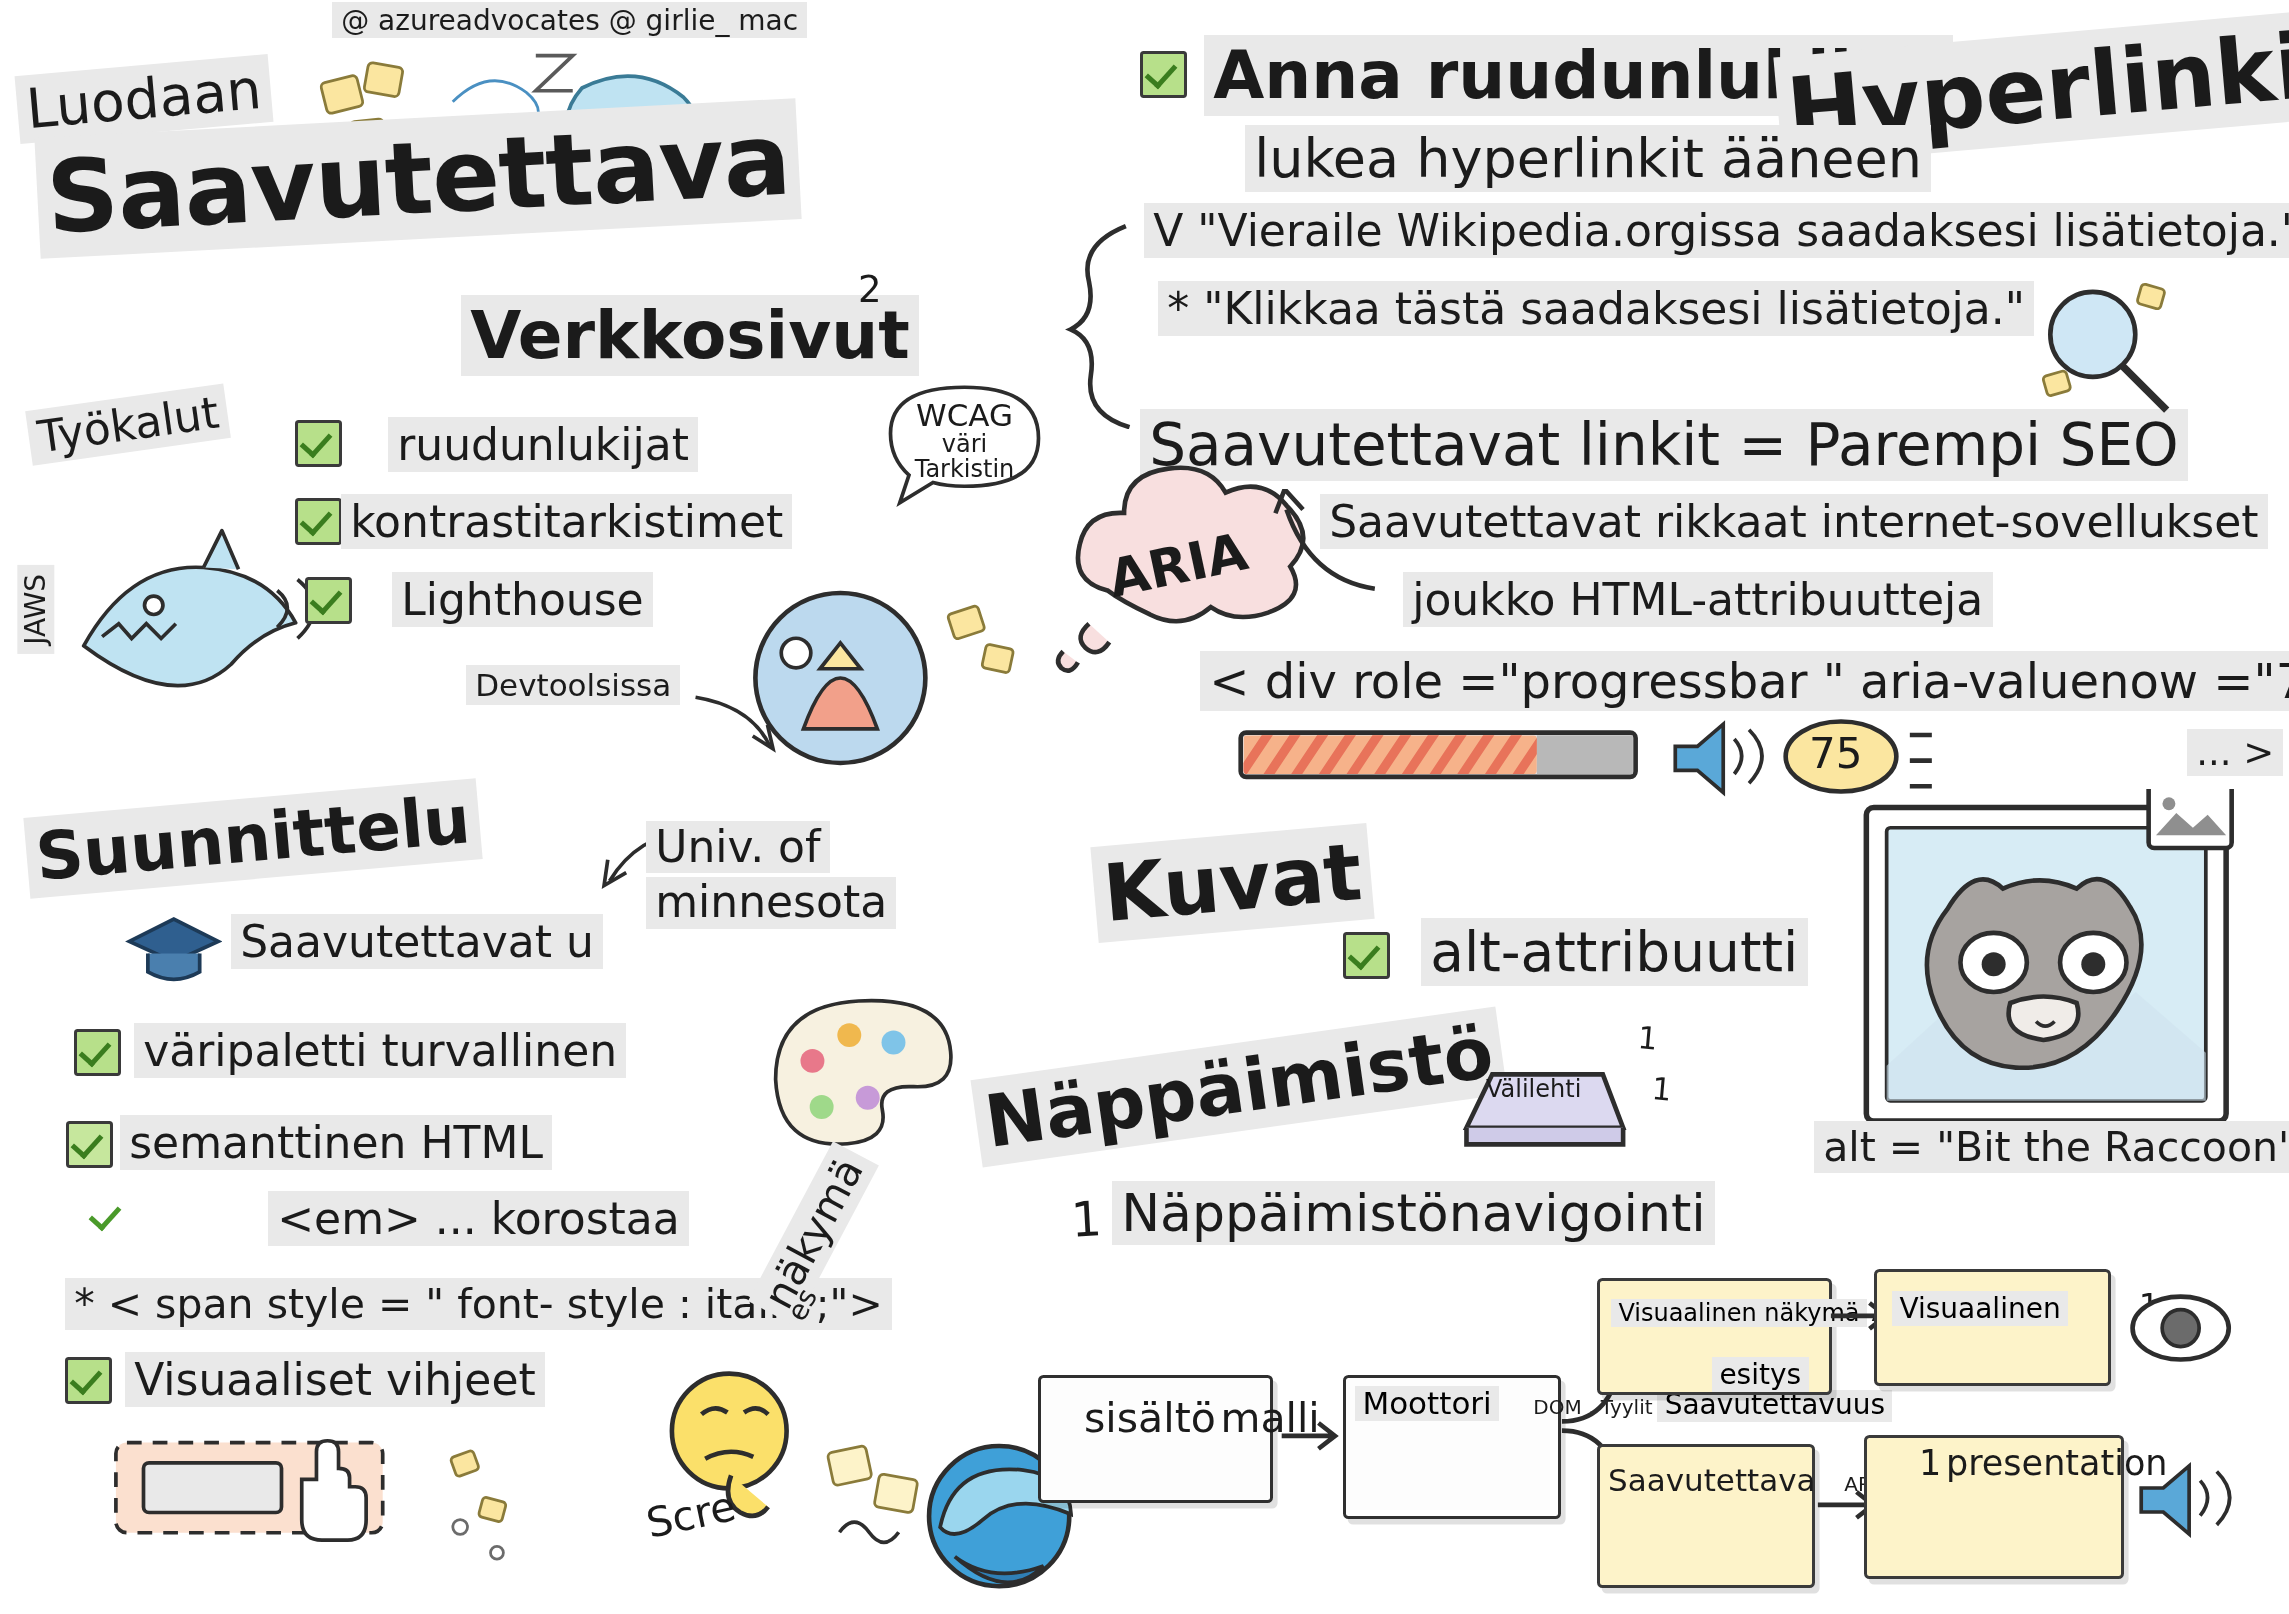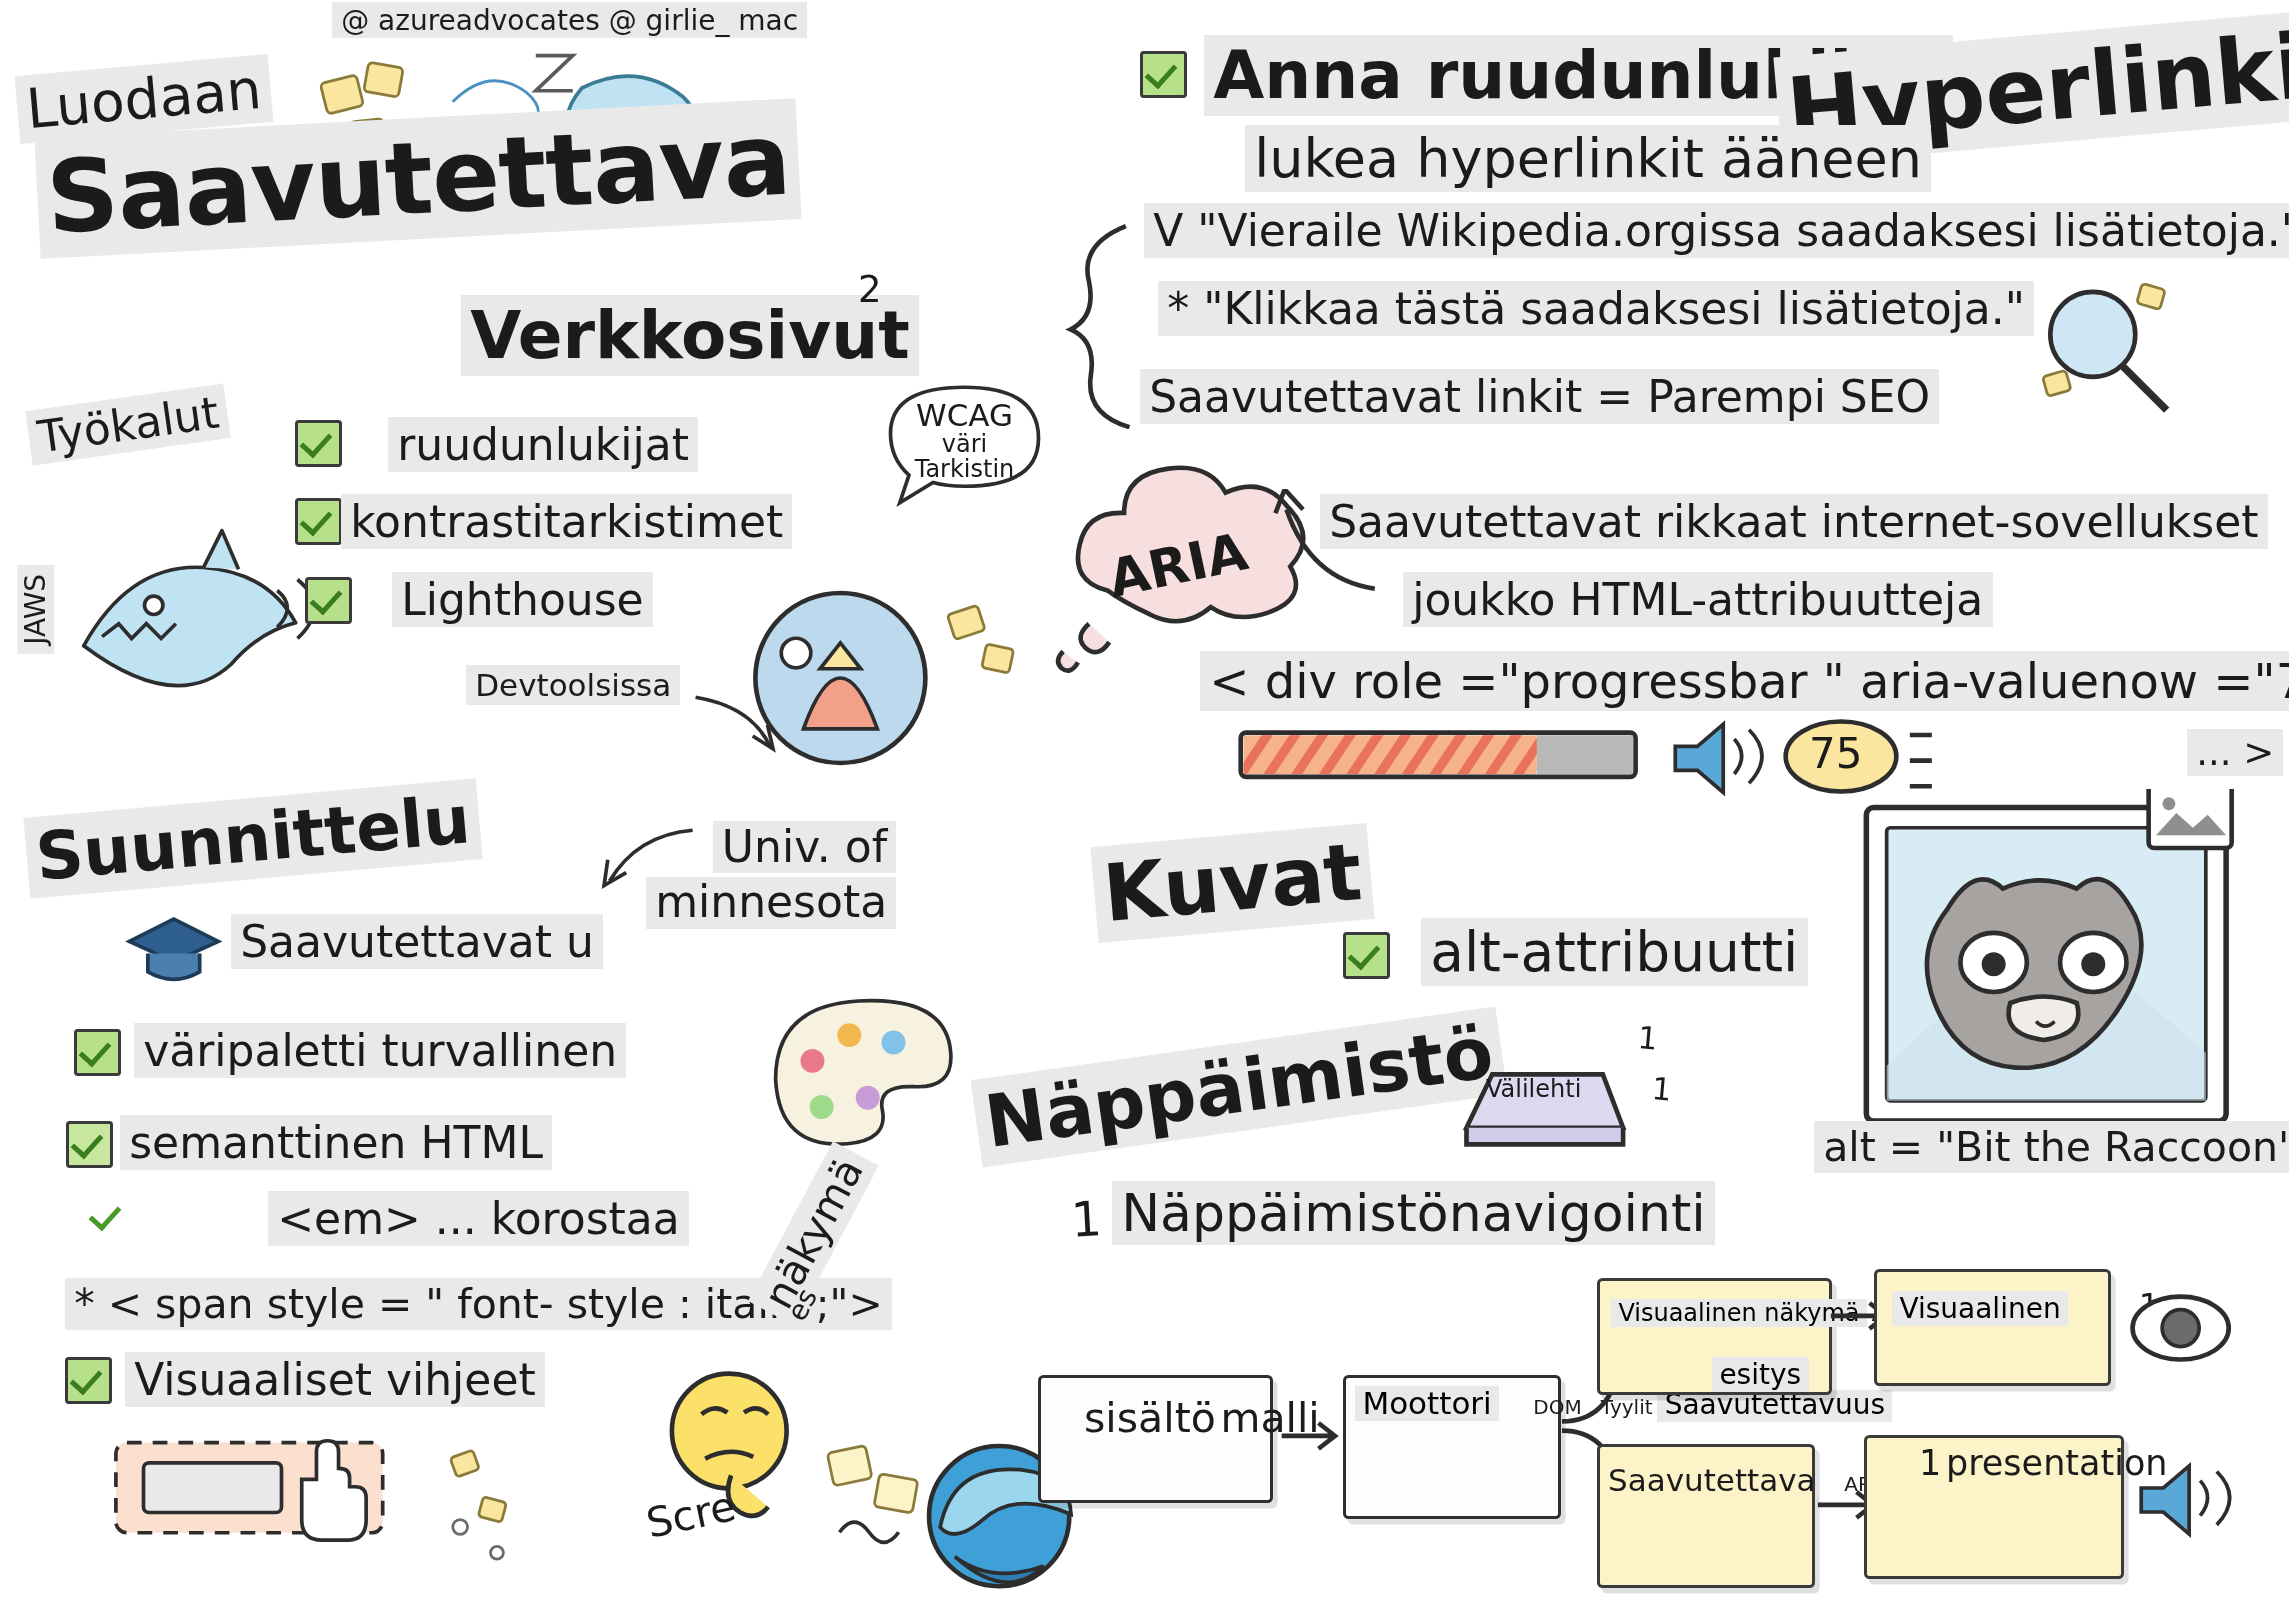--- a/index.html
+++ b/index.html
@@ -169,21 +169,21 @@
 
 <div class="sketch rot-5" style="left:26px;top:798px;">
   <span class="hl h2">Suunnittelu</span>
 </div>
 
 <svg class="sketch" style="left:591px;top:821px;" width="111" height="83" viewBox="0 0 120 90">
   <path d="M110 10 q-60 5 -90 55" stroke="#2d2d2d" stroke-width="4" fill="none"></path>
   <path d="M18 42 l-4 28 l24 -14" stroke="#2d2d2d" stroke-width="4" fill="none"></path>
 </svg>
 
-<div class="sketch" style="left:646px;top:821px;text-align:right;line-height:1.1;">
+<div class="sketch" style="left:646px;top:821px;text-align:left;line-height:1.1;">
   <div><span class="hl t48">Univ. of</span></div>
   <div style="margin-top:3.7px;"><span class="hl t48">minnesota</span></div>
 </div>
 
 <svg class="sketch" style="left:120px;top:909px;" width="102" height="74" viewBox="0 0 110 80">
   <path d="M10 35 l48 -24 l48 24 l-48 22 z" fill="#2f5f8f" stroke="#1d3a57" stroke-width="4"></path>
   <path d="M30 48 l0 20 q28 16 56 0 l0 -20" fill="#4a7fae" stroke="#1d3a57" stroke-width="4"></path>
 </svg>
 <div class="sketch" style="left:231px;top:914px;">
   <span class="hl t48">Saavutettavat u</span>
@@ -248,21 +248,21 @@
 <div class="sketch" style="left:1214px;top:125px;">
   <span class="hl" style="font-size:54px;margin-left:31px;">lukea hyperlinkit ääneen</span>
 </div>
 <div class="sketch" style="left:1144px;top:203px;">
   <span class="hl t48">V "Vieraile Wikipedia.orgissa saadaksesi lisätietoja."</span>
 </div>
 <div class="sketch" style="left:1158px;top:281px;">
   <span class="hl t48">* "Klikkaa tästä saadaksesi lisätietoja."</span>
 </div>
 <div class="sketch" style="left:1140px;top:369px;">
-  <span class="hl" style="font-size:44px;">Saavutettavat linkit = Parempi SEO</span>
+  <span class="hl" style="font-size:58px;margin-top:40px;">Saavutettavat linkit = Parempi SEO</span>
 </div>
 
 <svg class="sketch" style="left:1061px;top:217px;" width="102" height="212" viewBox="0 0 110 230">
   <path d="M70 10 q-50 20 -40 60 q8 38 -20 52 q28 12 22 50 q-6 42 42 56" stroke="#2d2d2d" stroke-width="5" fill="none"></path>
 </svg>
 
 <svg class="sketch" style="left:2030px;top:277px;" width="157" height="148" viewBox="0 0 170 160">
   <circle cx="68" cy="62" r="46" fill="#cfe7f5" stroke="#2d2d2d" stroke-width="5"></circle>
   <path d="M100 96 l48 48" stroke="#2d2d2d" stroke-width="8"></path>
   <g fill="#fbe6a0" stroke="#8a7b3a" stroke-width="3">

